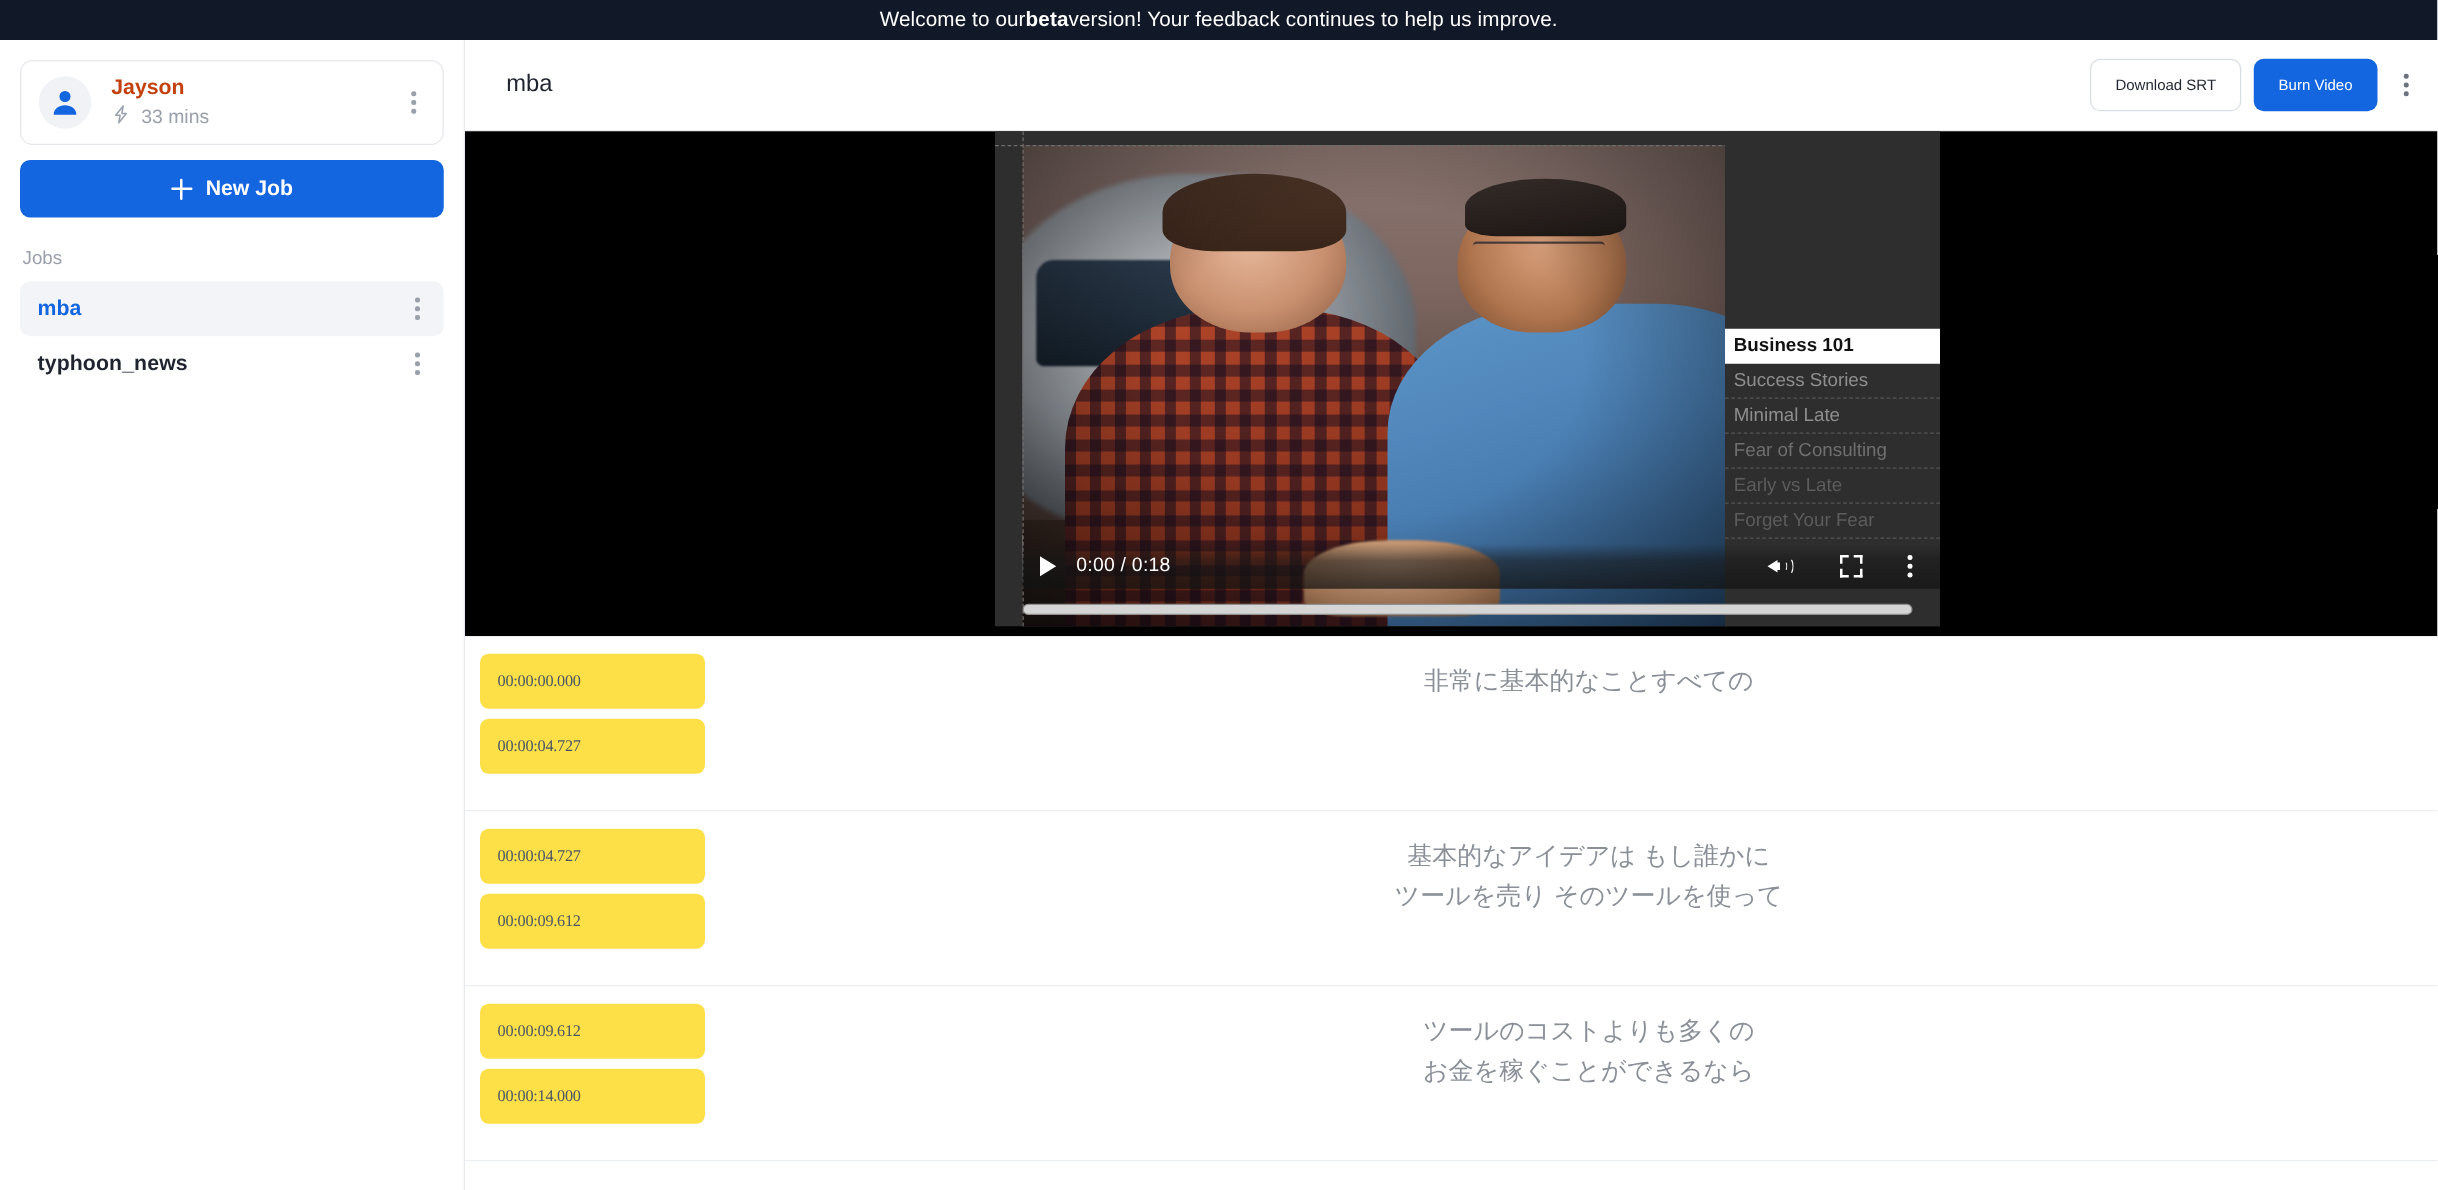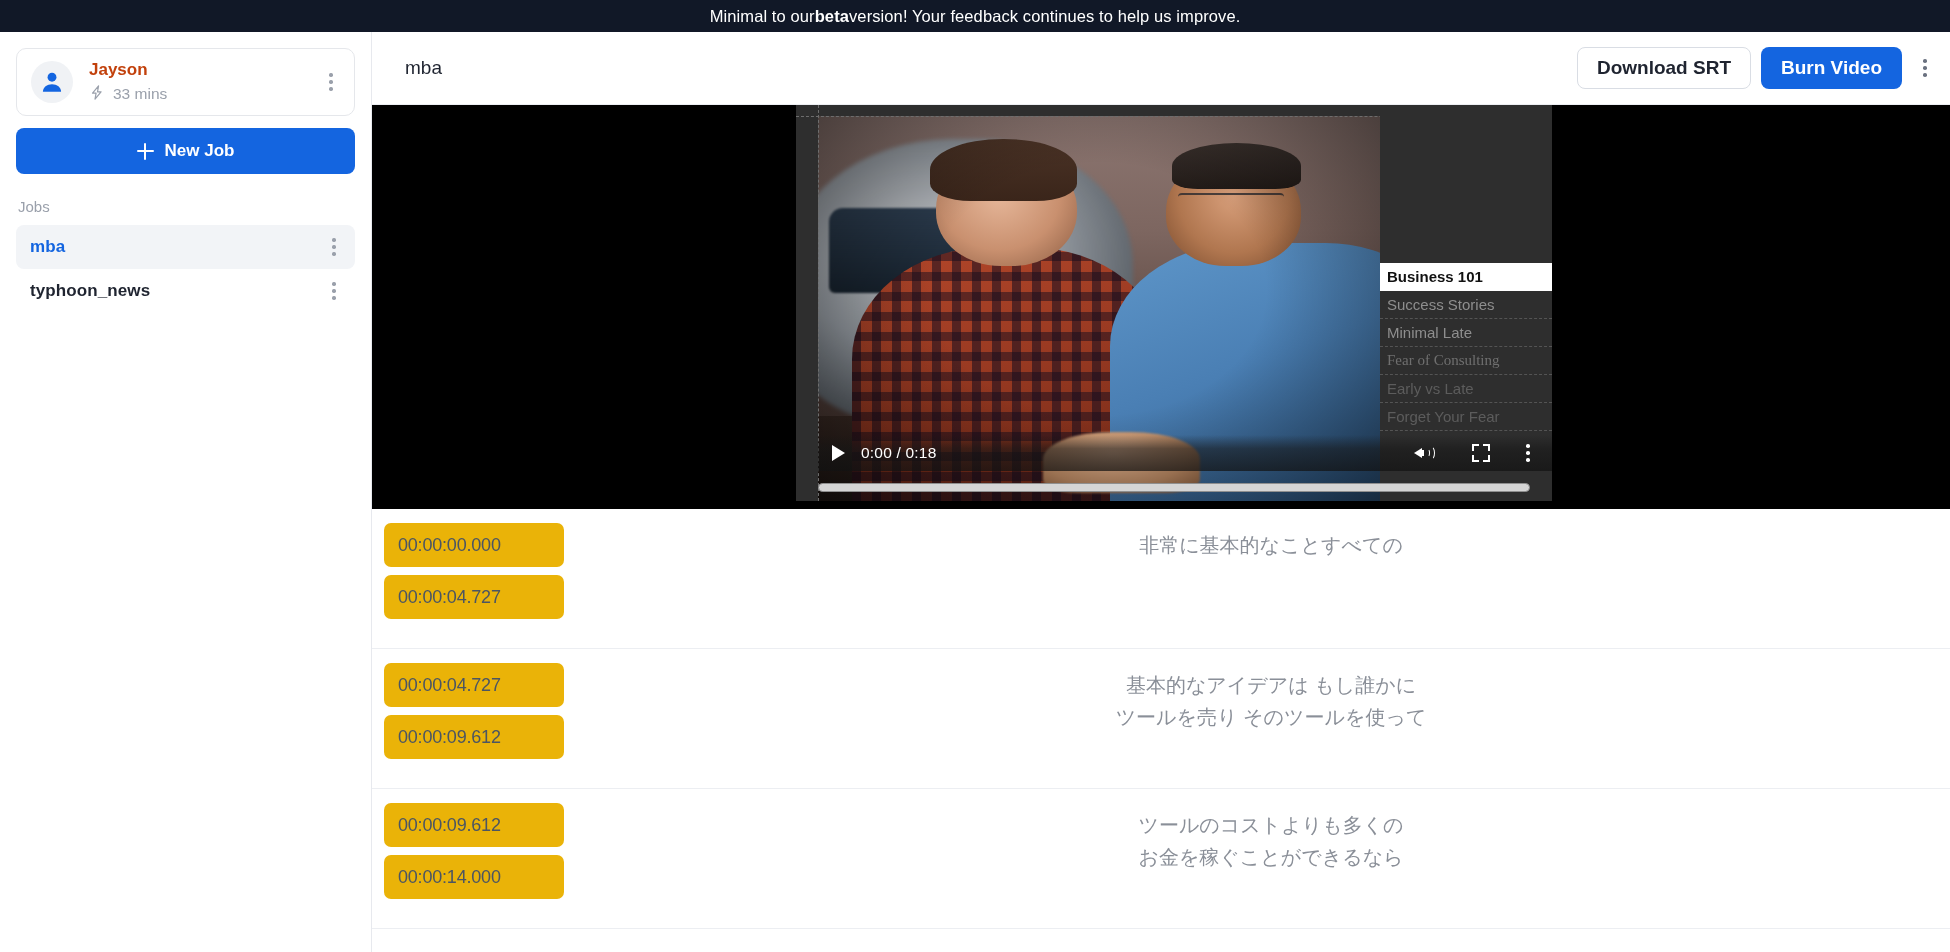--- a/index.html
+++ b/index.html
@@ -146,22 +146,22 @@
   }
   .page-title {
     font-size: 19px;
     color: #1f2430;
     font-weight: 400;
     flex: 1;
   }
   .btn {
     height: 42px;
     border-radius: 8px;
-    font-size: 19px;
-    font-weight: 700;
+    font-size: 12px;
+    font-weight: 400;
     cursor: pointer;
     font-family: "Liberation Sans", sans-serif;
     display: flex; align-items: center; justify-content: center;
   }
   .btn-secondary {
     background: #fff;
     color: #1f2430;
     border: 1px solid #d9dde4;
     padding: 0 19px;
   }
@@ -306,21 +306,21 @@
     border-bottom: 1px dashed #545454;
     white-space: nowrap;
     cursor: pointer;
   }
   .chapter-item.selected {
     background: #ffffff;
     color: #111111;
     font-weight: 700;
     border-bottom-color: transparent;
   }
-  .chapter-item.dim2 { color: #6f6f6f; font-family: Liberation Serif, serif; }
+  .chapter-item.dim2 { color: #6f6f6f; }
   .chapter-item.dim3 { color: #5c5c5c; }
 
   
   .guide {
     position: absolute;
     border-top: 1px dashed #6d6d6d;
     left: 0; right: 0;
     pointer-events: none;
   }
   .guide-v {
@@ -409,26 +409,26 @@
     min-height: 140px;
   }
   .cue-times {
     width: 220px;
     flex: 0 0 auto;
     padding-left: 12px;
   }
   .time-field {
     width: 180px;
     height: 44px;
-    background: #eab308;
+    background: #fde047;
     border: none;
     border-radius: 7px;
     color: #4b5563;
-    font-family: Liberation Sans, sans-serif;
-    font-size: 18px;
+    font-family: Liberation Serif, serif;
+    font-size: 13px;
     padding: 0 14px;
     display: block;
     margin-bottom: 8px;
     overflow: hidden;
     white-space: nowrap;
     line-height: 44px;
     letter-spacing: -0.2px;
   }
   .cue-text {
     flex: 1;
@@ -438,21 +438,21 @@
     line-height: 1.6;
     padding: 6px 40px 0 40px;
     font-family: "Liberation Sans", sans-serif;
   }
   .cue-text .ln { display: block; }
 </style>
 </head>
 <body>
 
 <div class="banner">
-  <span>Minimal to our </span>
+  <span>Welcome to our </span>
     <b>beta</b>
     <span> version! Your feedback continues to help us improve.</span>
 </div>
 
 <div class="shell">
 
   <aside class="sidebar">
 
     <div class="user-card">
       <div class="avatar">

